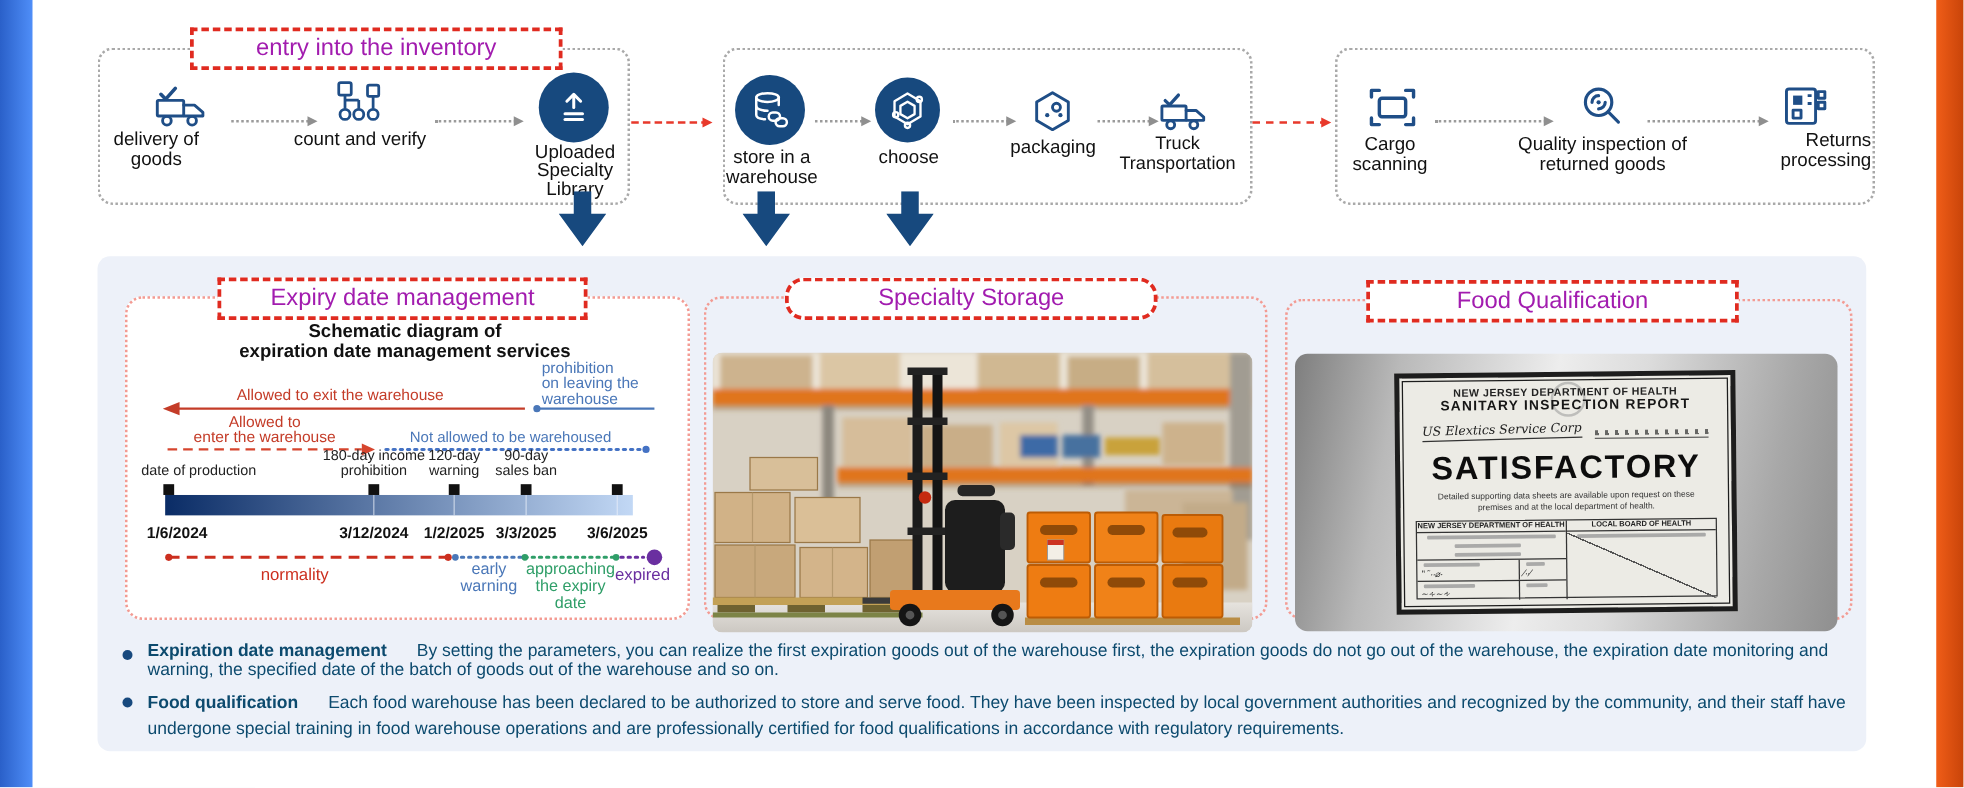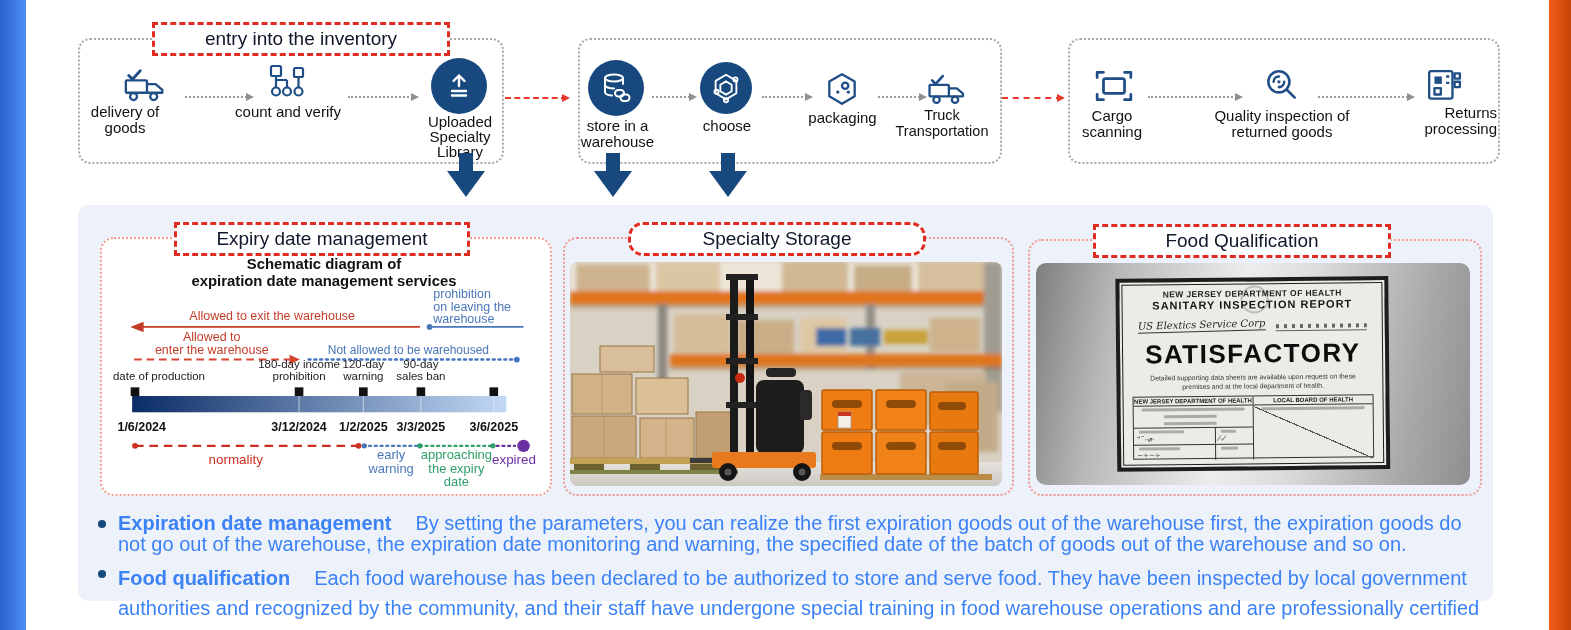--- a/index.html
+++ b/index.html
@@ -5,36 +5,36 @@
   html,body{margin:0;padding:0;background:#fff;}
   .stage{position:relative;width:1571px;height:630px;background:#ffffff;overflow:hidden;
          font-family:"Liberation Sans", sans-serif;color:#141414;}
   .edge{position:absolute;top:0;height:630px;}
   .edge.left{left:0;width:26px;background:linear-gradient(90deg,#2a60c9,#4f8ef8);}
   .edge.right{right:0;width:22px;background:linear-gradient(90deg,#f05d18,#c84409);}
 
   
   .flowbox{position:absolute;border:2px dotted #a9a9a9;border-radius:12px;background:#fff;}
   .flowtitle{position:absolute;background:#fff;border:3px dashed #e02b20;text-align:right;
-             font-size:19px;color:#0f172a;z-index:4;display:flex;align-items:center;justify-content:center;}
+             font-size:19px;color:#a21caf;z-index:4;display:flex;align-items:center;justify-content:center;}
   .steplabel{position:absolute;text-align:center;font-size:15px;line-height:1.08;color:#111;}
   .circle{position:absolute;border-radius:50%;background:#17497e;display:flex;align-items:center;justify-content:center;}
   .plain-ic{position:absolute;display:flex;align-items:center;justify-content:center;}
   .garrow{position:absolute;border-top:2px dotted #9b9b9b;height:0;}
   .garrow::after{content:"";position:absolute;right:-3px;top:-5px;border-left:8px solid #8f8f8f;
                  border-top:4px solid transparent;border-bottom:4px solid transparent;}
   .rarrow{position:absolute;border-top:2px dashed #e8392b;height:0;}
   .rarrow::after{content:"";position:absolute;right:-3px;top:-5px;border-left:8px solid #e8392b;
                  border-top:4px solid transparent;border-bottom:4px solid transparent;}
   .downarrow{position:absolute;}
 
   
   .bigpanel{position:absolute;left:78px;top:205px;width:1415px;height:396px;background:#edf1f9;border-radius:10px;}
   .detail{position:absolute;border:2px dotted #f39b93;border-radius:14px;}
-  .photo{position:absolute;border-radius:8px;overflow:hidden;}
+  .photo{position:absolute;border-radius:8px;overflow:hidden;margin-top:20px;}
   .photo-svg{display:block;width:100%;height:100%;}
 
   
   .photo3{background:linear-gradient(100deg,#7e7e7e 0%,#b9b9b9 18%,#ededed 45%,#dcdcdc 60%,#a8a8a8 85%,#8f8f8f 100%);}
   .cert{position:absolute;left:50%;top:50%;width:63%;height:87%;transform:translate(-50%,-50%) rotate(-0.6deg);
         background:#ecebe5;border:4px solid #1d1d1d;box-shadow:inset 0 0 0 2px #ecebe5, inset 0 0 0 3px #1d1d1d;
         display:flex;flex-direction:column;padding:7px 12px 8px;box-sizing:border-box;}
   .seal{position:absolute;left:50%;top:4px;width:24px;height:24px;margin-left:-12px;border:2px solid #999;
         border-radius:50%;opacity:.55;}
   .ch1{font-size:8.5px;font-weight:bold;text-align:center;letter-spacing:.4px;color:#222;position:relative;z-index:1;}
@@ -55,21 +55,21 @@
   .pb.short{width:45%;}
   .fieldrow{border-top:1px solid #333;flex:1;display:grid;grid-template-columns:2.2fr 1fr;}
   .fieldrow>div{border-right:1px solid #333;padding:1px 3px;}
   .fieldrow>div:last-child{border-right:none;}
   .hand{font-family:"DejaVu Serif",serif;font-style:italic;font-size:7px;color:#222;}
   .diag{position:absolute;left:0;top:10px;right:0;bottom:0;
         background:linear-gradient(to top right,transparent 49.4%,#555 49.4%,#555 50.6%,transparent 50.6%);}
 
   
   .bullets{position:absolute;left:96px;top:513px;width:1396px;}
-  .bullet{position:relative;padding-left:22px;font-size:20px;color:#3b82f6;}
+  .bullet{position:relative;padding-left:22px;font-size:14px;color:#0c4a6e;}
   .bullet .dot{position:absolute;left:2px;top:7px;width:8px;height:8px;border-radius:50%;background:#17497e;}
   .bullet.b1{line-height:1.06;margin-bottom:8px;}
   .bullet.b2{line-height:1.5;}
   .lead{font-weight:bold;margin-right:24px;}
   svg text{font-family:"Liberation Sans", sans-serif;}
 </style>
 </head>
 <body>
 
 <div class="stage">

